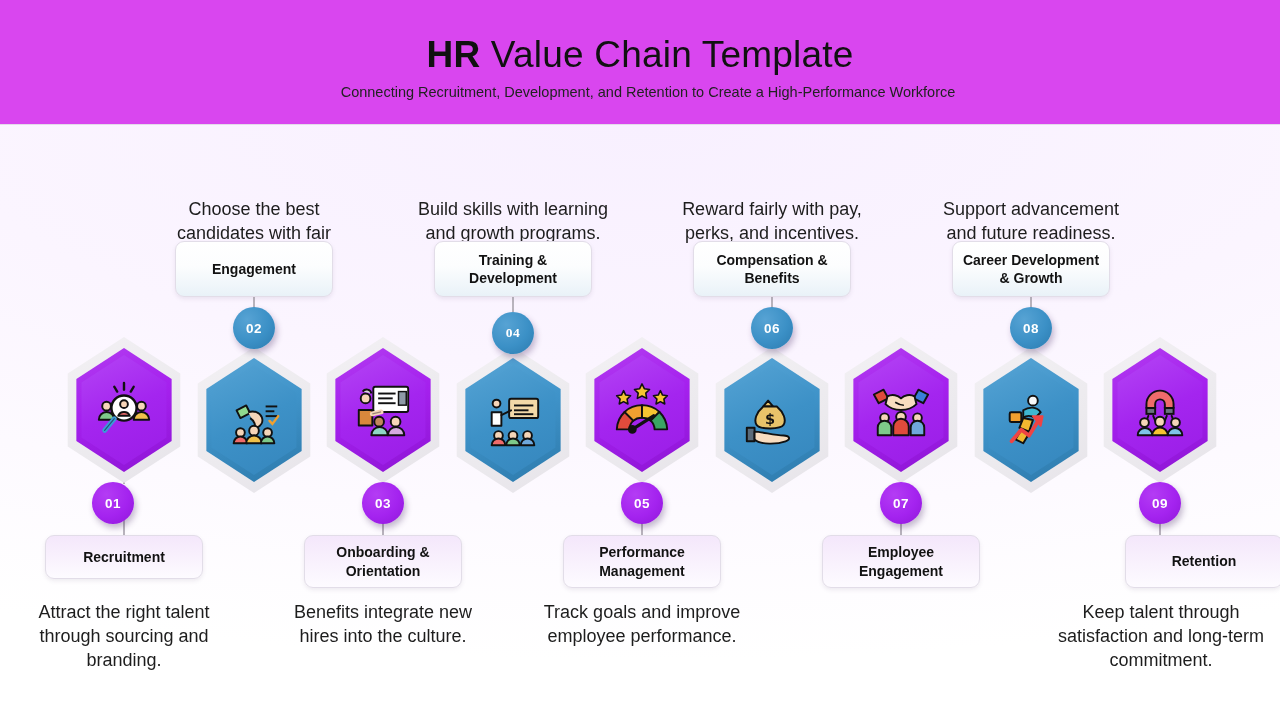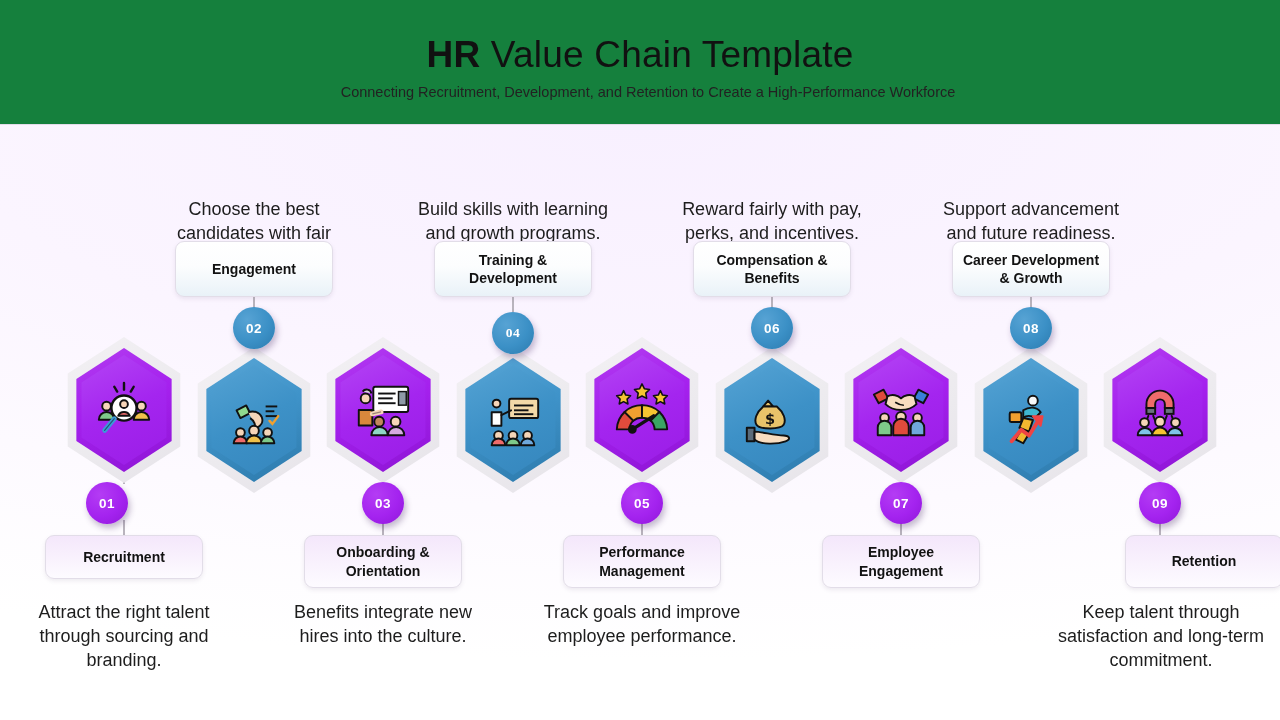--- a/index.html
+++ b/index.html
@@ -7,21 +7,21 @@
     width:1280px;height:720px;overflow:hidden;
     background:#ffffff;
     font-family:"Liberation Sans", sans-serif;
     color:#1a1a1a;
   }
   .canvas{position:relative;width:1280px;height:720px;}
 
   
   .header{
     position:absolute;left:0;top:0;width:1280px;height:125px;
-    background:#15803d;
+    background:#d946ef;
     border-bottom:1px solid #e3dbea;
     box-sizing:border-box;
   }
   .title{
     position:absolute;left:0;top:34px;width:1280px;text-align:center;
     font-size:37px;font-weight:400;letter-spacing:.2px;color:#111;
     white-space:nowrap;
   }
   .title .strong{font-weight:700;}
   .subtitle{
@@ -341,21 +341,21 @@
         <circle cx="16" cy="45" r="4.5" fill="#f6d5b8" stroke="#111" stroke-width="2"></circle>
         <path d="M9 58 a7.5 7.5 0 0 1 15 0z" fill="#7fc3e8" stroke="#111" stroke-width="2" stroke-linejoin="round"></path>
         <circle cx="32" cy="44" r="5" fill="#f6d5b8" stroke="#111" stroke-width="2"></circle>
         <path d="M24 58 a8 8 0 0 1 16 0z" fill="#f5c431" stroke="#111" stroke-width="2" stroke-linejoin="round"></path>
         <circle cx="48" cy="45" r="4.5" fill="#f6d5b8" stroke="#111" stroke-width="2"></circle>
         <path d="M40 58 a7.5 7.5 0 0 1 15 0z" fill="#7fc3e8" stroke="#111" stroke-width="2" stroke-linejoin="round"></path>
       </svg>
     </div>
   </div>
 
-  <div class="badge purple" style="left:86px;top:482px;text-align:center;">01</div>
+  <div class="badge purple" style="left:92px;top:482px;text-align:center;">01</div>
   <div class="badge purple" style="left:362px;top:482px;">03</div>
   <div class="badge purple" style="left:621px;top:482px;">05</div>
   <div class="badge purple" style="left:880px;top:482px;">07</div>
   <div class="badge purple" style="left:1139px;top:482px;">09</div>
 
   <div class="card purple-card" style="left:45px;top:535px;width:158px;height:44px;">
     <span>Recruitment</span>
   </div>
   <div class="card purple-card" style="left:304px;top:535px;width:158px;height:53px;">
     <span>Onboarding &amp; Orientation</span>

